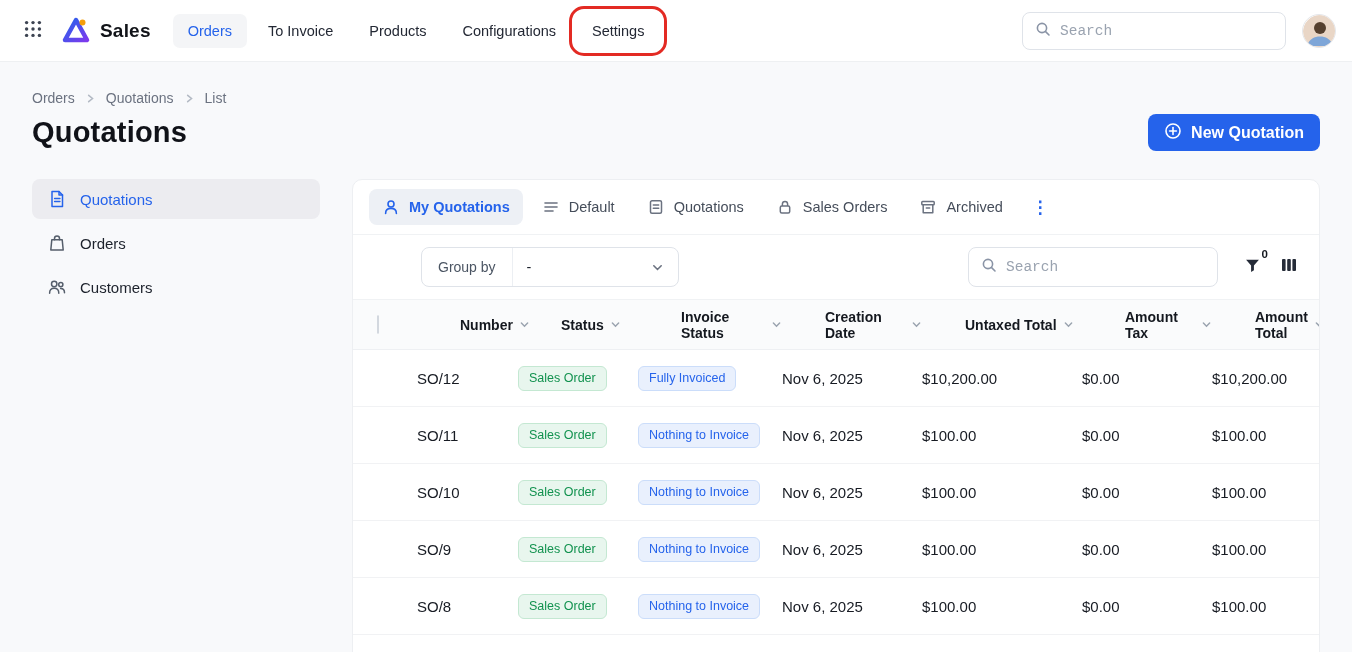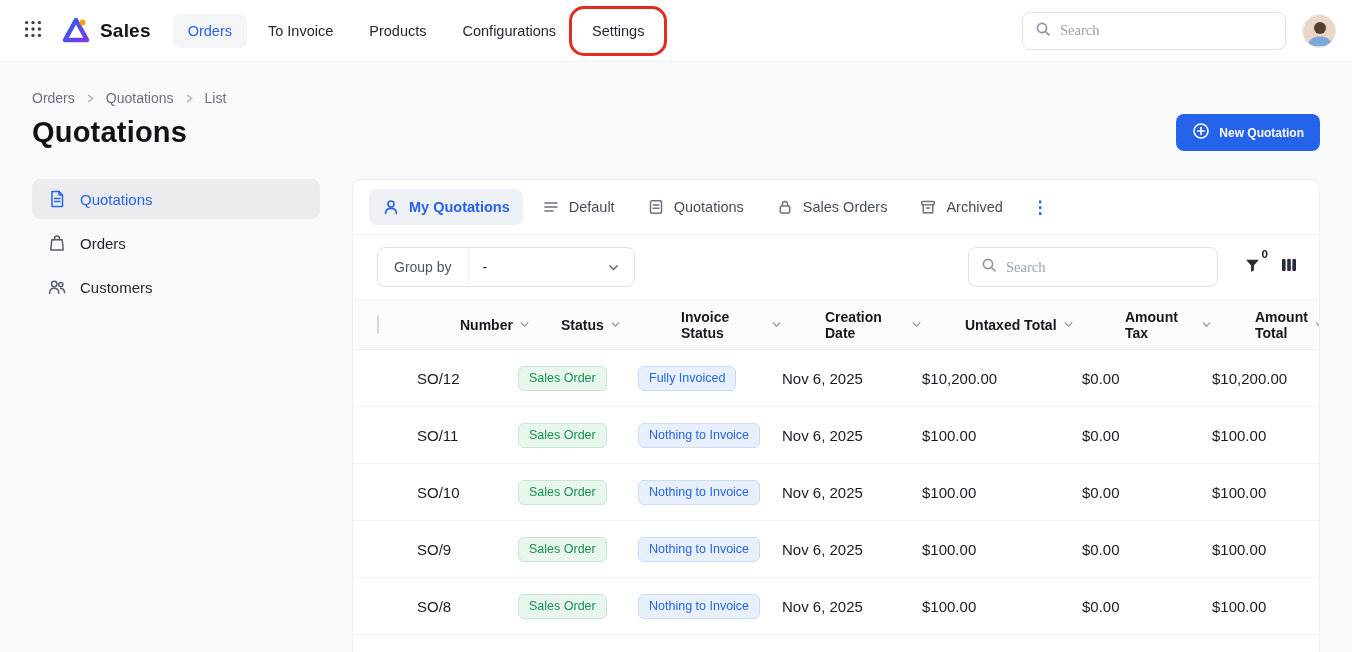--- a/index.html
+++ b/index.html
@@ -11,33 +11,33 @@
   .apps-btn { width:34px; height:34px; display:flex; align-items:center; justify-content:center; border:none; background:transparent; cursor:pointer; }
   .logo-wrap { width:32px; height:32px; display:flex; align-items:center; justify-content:center; margin:0 8px 0 10px; }
   .brand { font-size:19px; font-weight:800; color:#111318; margin-right:22px; letter-spacing:.2px; }
   .nav-menu { display:flex; align-items:center; gap:6px; }
   .nav-item { padding:9px 15px; font-size:14.5px; color:#232834; background:transparent; border:none; border-radius:7px; cursor:pointer; font-family:inherit; }
   .nav-item.active { color:#2563eb; background:#f4f5f7; font-weight:500; }
   .nav-annotated-wrap { position:relative; }
   .nav-annotated-wrap .nav-item { outline:3px solid #e32a23; outline-offset:5px; }
   .nav-right { margin-left:auto; display:flex; align-items:center; gap:16px; }
   .search-box { display:flex; align-items:center; gap:9px; border:1px solid #dfe3e9; border-radius:8px; background:#fff; padding:0 12px; }
-  .search-box input { border:none; outline:none; font-size:14.5px; color:#374151; width:100%; font-family:Liberation Serif, serif; background:transparent; }
+  .search-box input { border:none; outline:none; font-size:14.5px; color:#374151; width:100%; font-family:Liberation Mono, monospace; background:transparent; }
   .search-box input::placeholder { color:#9aa3b0; }
   .nav-search { width:264px; height:38px; }
   .avatar { width:34px; height:34px; border-radius:50%; overflow:hidden; flex:0 0 auto; cursor:pointer; border:1px solid #e5e7eb; }
 
   
   .page { padding:0 32px; }
   .breadcrumb { display:flex; align-items:center; gap:10px; padding-top:28px; font-size:14px; color:#6b7280; }
   .crumb { cursor:pointer; }
   .crumb-sep { display:flex; align-items:center; }
   .title-row { display:flex; align-items:center; justify-content:space-between; margin-top:8px; }
   .page-title { font-size:29px; font-weight:800; color:#101218; letter-spacing:.2px; }
-  .primary-btn { display:flex; align-items:center; gap:9px; background:#2563eb; color:#fff; border:none; border-radius:8px; padding:0 16px; height:37px; font-size:12px; font-weight:600; cursor:pointer; font-family:inherit; }
+  .primary-btn { display:flex; align-items:center; gap:9px; background:#2563eb; color:#fff; border:none; border-radius:8px; padding:0 16px; height:37px; font-size:16px; font-weight:600; cursor:pointer; font-family:inherit; }
 
   .content-cols { display:flex; gap:32px; margin-top:28px; align-items:flex-start; }
 
   
   .side-nav { width:288px; flex:0 0 auto; display:flex; flex-direction:column; gap:4px; }
   .side-item { display:flex; align-items:center; gap:13px; padding:10px 15px; border-radius:8px; font-size:15px; color:#1d222c; cursor:pointer; }
   .side-item .s-icon { color:#555e6b; display:flex; }
   .side-item.active { background:#ececf0; color:#2563eb; font-weight:500; }
   .side-item.active .s-icon { color:#2563eb; }
 
@@ -45,21 +45,21 @@
   .card { flex:1; background:#fff; border:1px solid #edeff2; border-radius:10px; min-height:560px; overflow:hidden; }
 
   .tabs-row { display:flex; align-items:center; gap:6px; padding:9px 16px; border-bottom:1px solid #f0f2f4; }
   .vtab { display:flex; align-items:center; gap:9px; padding:9px 13px; border:none; background:transparent; border-radius:8px; font-size:14.5px; color:#454d5a; cursor:pointer; font-family:inherit; }
   .vtab .t-icon { color:#6b7280; display:flex; }
   .vtab.active { background:#edf0f5; color:#2563eb; font-weight:600; }
   .vtab.active .t-icon { color:#2563eb; }
   .kebab { color:#2563eb; font-size:17px; font-weight:700; padding:4px 10px; cursor:pointer; line-height:1; }
 
   .filter-row { display:flex; align-items:center; padding:12px 16px 12px 24px; border-bottom:1px solid #f0f2f4; }
-  .groupby { display:flex; align-items:stretch; border:1px solid #dfe3e9; border-radius:8px; height:40px; overflow:hidden; cursor:pointer; }
+  .groupby { display:flex; align-items:stretch; border:1px solid #dfe3e9; border-radius:8px; height:40px; overflow:hidden; cursor:pointer;margin-left:44px; }
   .groupby-label { display:flex; align-items:center; padding:0 16px; font-size:14px; color:#4b5563; }
   .groupby-value { display:flex; align-items:center; justify-content:space-between; width:166px; padding:0 14px; border-left:1px solid #eceff3; font-size:14.5px; color:#1d222c; }
   .filter-right { margin-left:auto; display:flex; align-items:center; gap:26px; }
   .card-search { width:250px; height:40px; }
   .icon-cluster { display:flex; align-items:center; gap:20px; padding-right:6px; }
   .funnel-wrap { position:relative; cursor:pointer; display:flex; }
   .funnel-count { position:absolute; top:-9px; right:-7px; font-size:11.5px; font-weight:700; color:#14181f; }
   .cols-btn { cursor:pointer; display:flex; }
 
   

